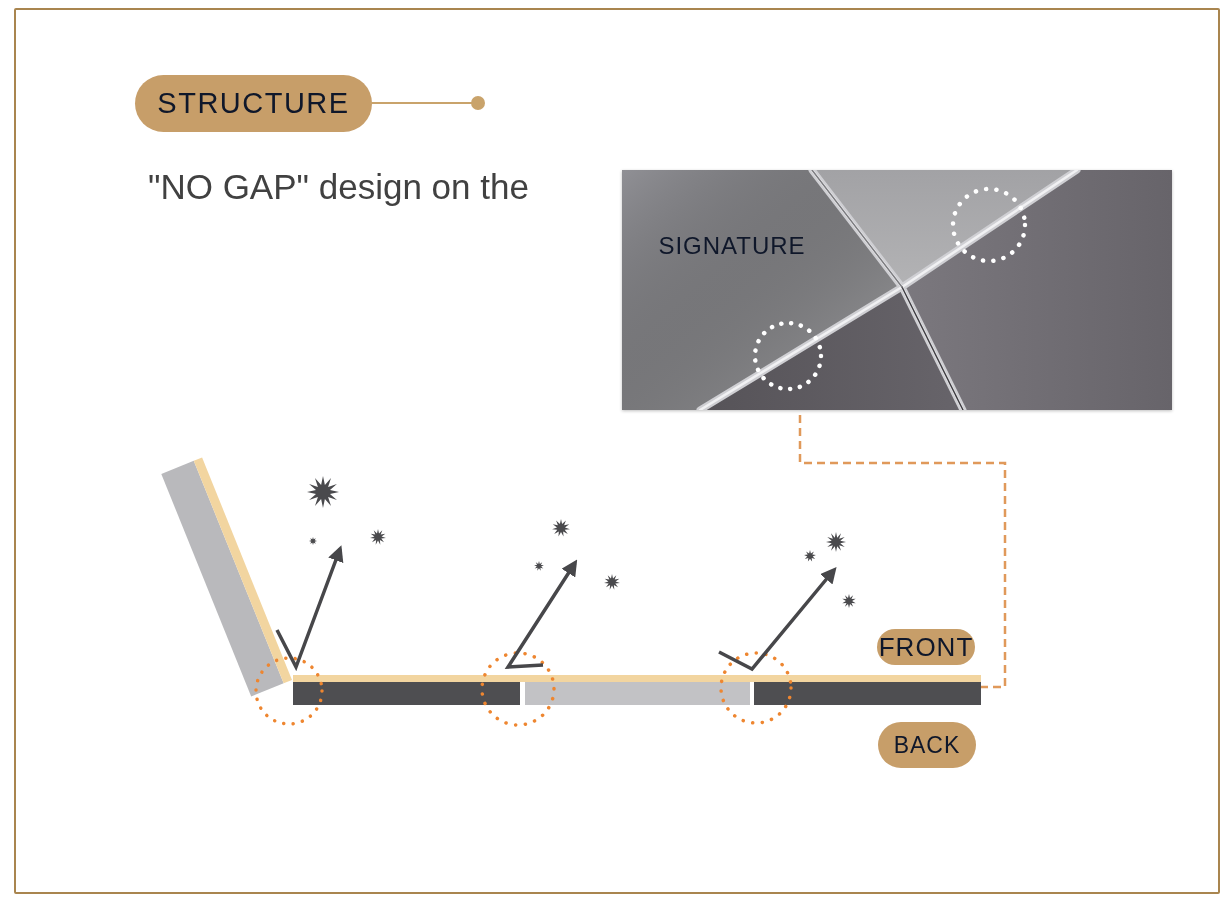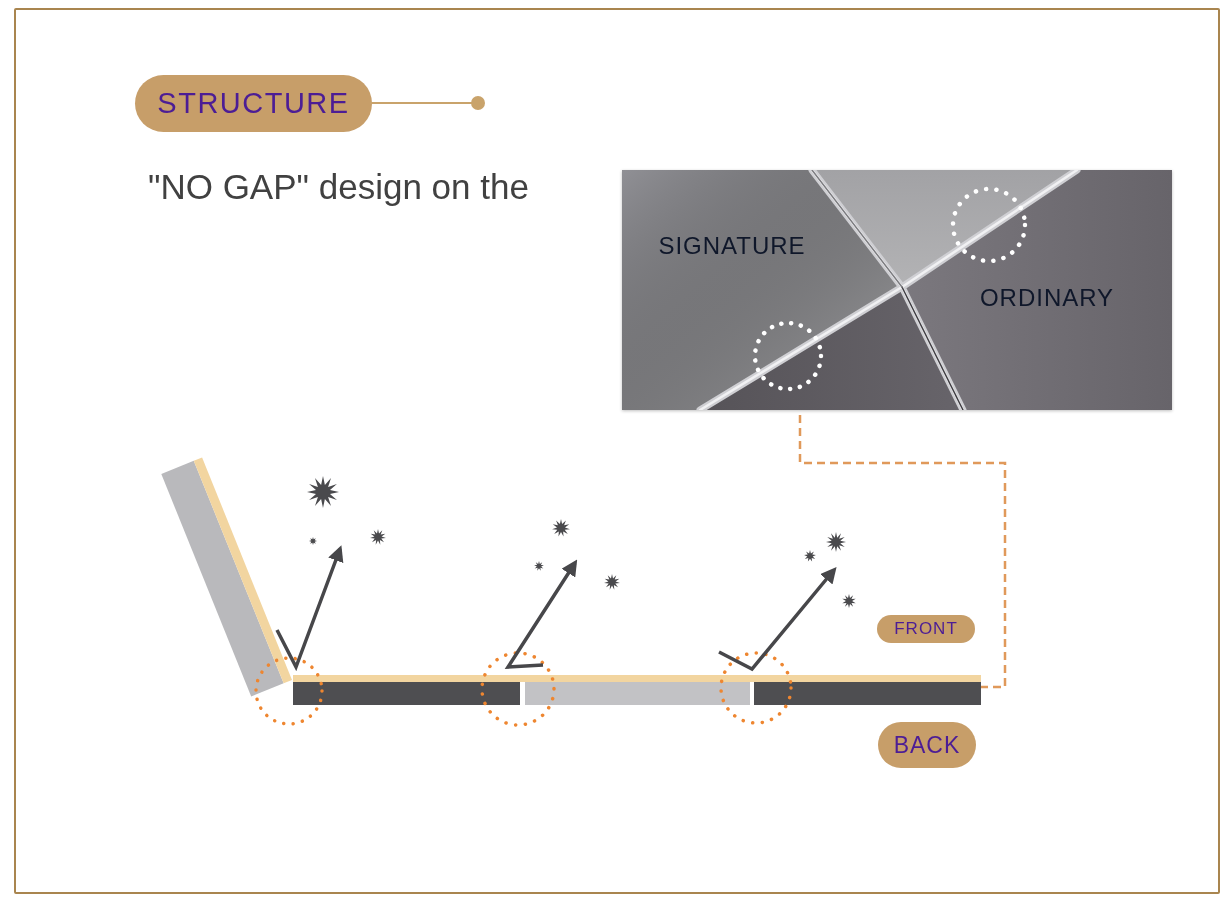--- a/index.html
+++ b/index.html
@@ -1,32 +1,32 @@
 <!DOCTYPE html>
 <html><head>
 <meta charset="utf-8">
 <style>
   html,body{margin:0;padding:0;background:#fff;}
   .page{position:relative;width:1232px;height:910px;background:#ffffff;
         font-family:"Liberation Sans",sans-serif;overflow:hidden;}
   .frame{position:absolute;left:14px;top:8px;width:1202px;height:882px;
          border:2px solid #a9854f;border-radius:2px;}
-  .pill{position:absolute;background:#c79e69;color:#4c1d95;display:flex;
+  .pill{position:absolute;background:#c79e69;color:#0f172a;display:flex;
         align-items:center;justify-content:center;border-radius:999px;}
   .badge{left:135px;top:75px;width:237px;height:57px;font-size:29px;letter-spacing:1.5px;}
   .badge-line{position:absolute;left:370px;top:102px;width:102px;height:2px;background:#c9a36b;}
   .badge-dot{position:absolute;left:471px;top:96px;width:14px;height:14px;border-radius:50%;background:#c9a36b;}
   .desc{position:absolute;left:148px;top:161px;font-size:35px;line-height:52px;color:#414141;}
   .photo{position:absolute;left:622px;top:170px;width:550px;height:240px;overflow:hidden;
          box-shadow:0 1px 3px rgba(0,0,0,.25);}
   .photo-label{position:absolute;color:#0f172a;font-size:24px;line-height:40px;
                letter-spacing:1px;text-align:center;}
   .label-left{left:10px;top:56px;width:200px;}
   .label-right{left:325px;top:108px;width:200px;}
-  .front-pill{left:877px;top:615px;width:98px;height:28px;font-size:17px;letter-spacing:1px;}
+  .front-pill{left:877px;top:629px;width:98px;height:36px;font-size:26px;letter-spacing:1px;}
   .back-pill{left:878px;top:722px;width:98px;height:46px;font-size:23px;letter-spacing:1px;}
   svg{display:block;}
   .overlay{position:absolute;left:0;top:0;}
 </style>
 </head>
 <body>
 
 <div class="page">
 
   <div class="frame"></div>
@@ -73,21 +73,20 @@
         <path d="M280,117 L341,240" stroke="#3f3d42" stroke-width="1.5"></path>
         <path d="M190,0 L280,117" stroke="#7c7c80" stroke-width="1.5"></path>
       </g>
       <circle cx="367" cy="55" r="36" fill="none" stroke="#ffffff" stroke-width="4.5" stroke-dasharray="0.1 10.3" stroke-linecap="round"></circle>
       <circle cx="166" cy="186" r="33" fill="none" stroke="#ffffff" stroke-width="4.5" stroke-dasharray="0.1 9.8" stroke-linecap="round"></circle>
     </svg>
     <div class="photo-label label-left">
       <div>SIGNATURE</div>
     </div>
     <div class="photo-label label-right">
-      <div>ORDINARY</div>
     </div>
   </div>
 
   <svg class="overlay" width="1232" height="910" viewBox="0 0 1232 910">
     <defs>
       <marker id="ah" viewBox="0 0 10 10" refX="7.5" refY="5" markerWidth="4.6" markerHeight="4.6" orient="auto">
         <path d="M0,0 L10,5 L0,10 z" fill="#47474a"></path>
       </marker>
     </defs>
 

